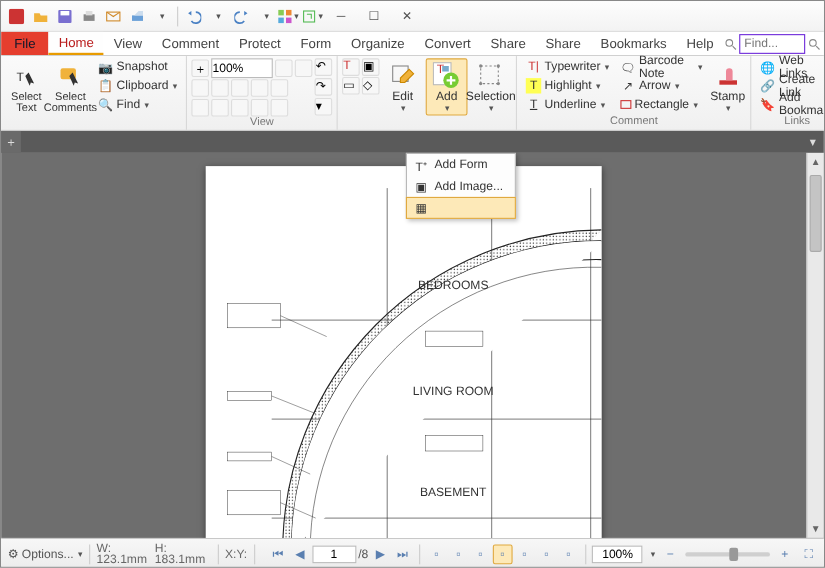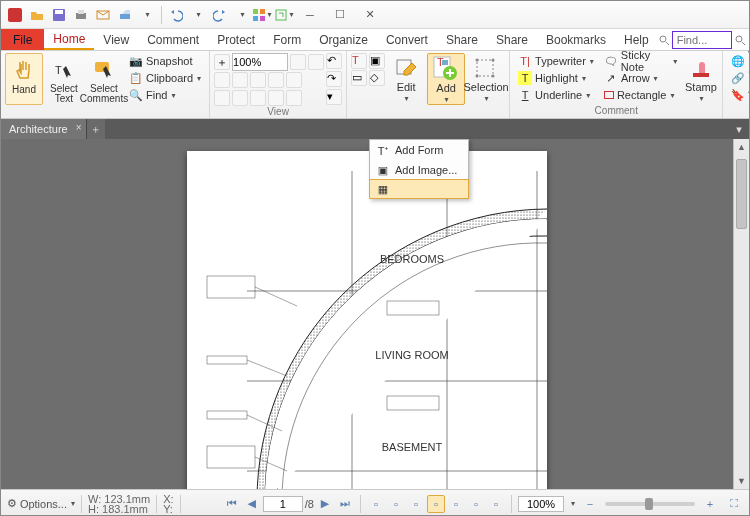--- a/index.html
+++ b/index.html
@@ -65,21 +65,21 @@
 
 .statusbar { height:28px; background:linear-gradient(#f7f7f7,#ececec); border-top:1px solid #c8c8c8; display:flex; align-items:center; padding:0 6px; gap:6px; color:#555; font-size:10px;}
 .sb-group { display:flex; align-items:center; gap:3px; }
 .sb-sep { width:1px; height:18px; background:#ccc; }
 .sb-nav { display:flex; align-items:center; gap:2px; }
 .sb-btn { width:18px; height:18px; display:flex;align-items:center;justify-content:center; border:1px solid transparent; border-radius:2px; color:#5a7fb0;}
 .sb-page { border:1px solid #bbb; background:#fff; height:16px; width:40px; text-align:center; }
 .sb-zoom { border:1px solid #bbb; background:#fff; height:16px; width:46px; text-align:center; }
 .slider { width:90px; height:4px; background:#cfcfcf; position:relative; border-radius:2px;}
 .slider .knob { position:absolute; top:-4px; left:40px; width:8px; height:12px; background:#999; border-radius:2px;}
-.sb-info { display:flex; flex-direction:column; line-height:10px; font-size:9px; color:#666; }
+.sb-info { display:flex; flex-direction:row; line-height:10px; font-size:9px; color:#666; }
 
 
 .arch-svg { position:absolute; inset:0; }
 </style>
 </head>
 <body>
 
 <div class="titlebar">
   <div class="qat">
     <div class="qat-btn">
@@ -185,28 +185,20 @@
         <circle cx="5" cy="5" r="3" fill="none" stroke="#888"></circle>
         <path d="M8 8l3 3" stroke="#888"></path>
       </svg>
 
   </div>
 </div>
 
 <div class="ribbon">
   <div class="group">
     <div class="group-body">
-      <div class="big-btn active">
-        <div class="ico">
-            <svg width="24" height="24">
-              <path d="M8 4v8M11 3v9M14 4v8M17 6v6l-1 8H8l-3-7 2-1 2 3V6" fill="none" stroke="#d99a2b" stroke-width="1.5"></path>
-            </svg>
-          </div>
-        <div class="lbl">Hand</div>
-      </div>
       <div class="big-btn">
         <div class="ico">
             <svg width="24" height="24">
               <text x="3" y="16" font-size="14" fill="#333">T</text>
               <path d="M14 8l5 10-3-1-1 3-4-9z" fill="#333"></path>
             </svg>
           </div>
         <div class="lbl" style="white-space:pre;">Select
 Text</div>
       </div>
@@ -334,21 +326,21 @@
           </div>
         <div class="small-btn">
             <span class="si" style="text-decoration:underline;">T</span>
             <span>Underline</span>
             <span class="caret">▾</span>
           </div>
       </div>
       <div class="stack">
         <div class="small-btn">
             <span class="si">🗨</span>
-            <span>Sticky Note</span>
+            <span>Barcode Note</span>
             <span class="caret">▾</span>
           </div>
         <div class="small-btn">
             <span class="si">↗</span>
             <span>Arrow</span>
             <span class="caret">▾</span>
           </div>
         <div class="small-btn">
             <span class="si" style="border:1.5px solid #c33;width:10px;height:8px;"></span>
             <span>Rectangle</span>
@@ -384,24 +376,20 @@
             <span>Add Bookmark</span>
           </div>
       </div>
     </div>
     <div class="group-label">Links</div>
   </div>
 
 </div>
 
 <div class="doctabbar">
-  <div class="doctab">
-    <span>Architecture</span>
-    <span class="close">×</span>
-  </div>
   <div class="doc-add">＋</div>
   <div class="doc-right">▾</div>
 </div>
 
 <div class="viewport">
   <div class="canvas-wrap">
     <div class="page">
       <svg class="arch-svg" viewBox="0 0 360 360">
         <defs>
             <pattern id="dots" width="3" height="3" patternUnits="userSpaceOnUse">

